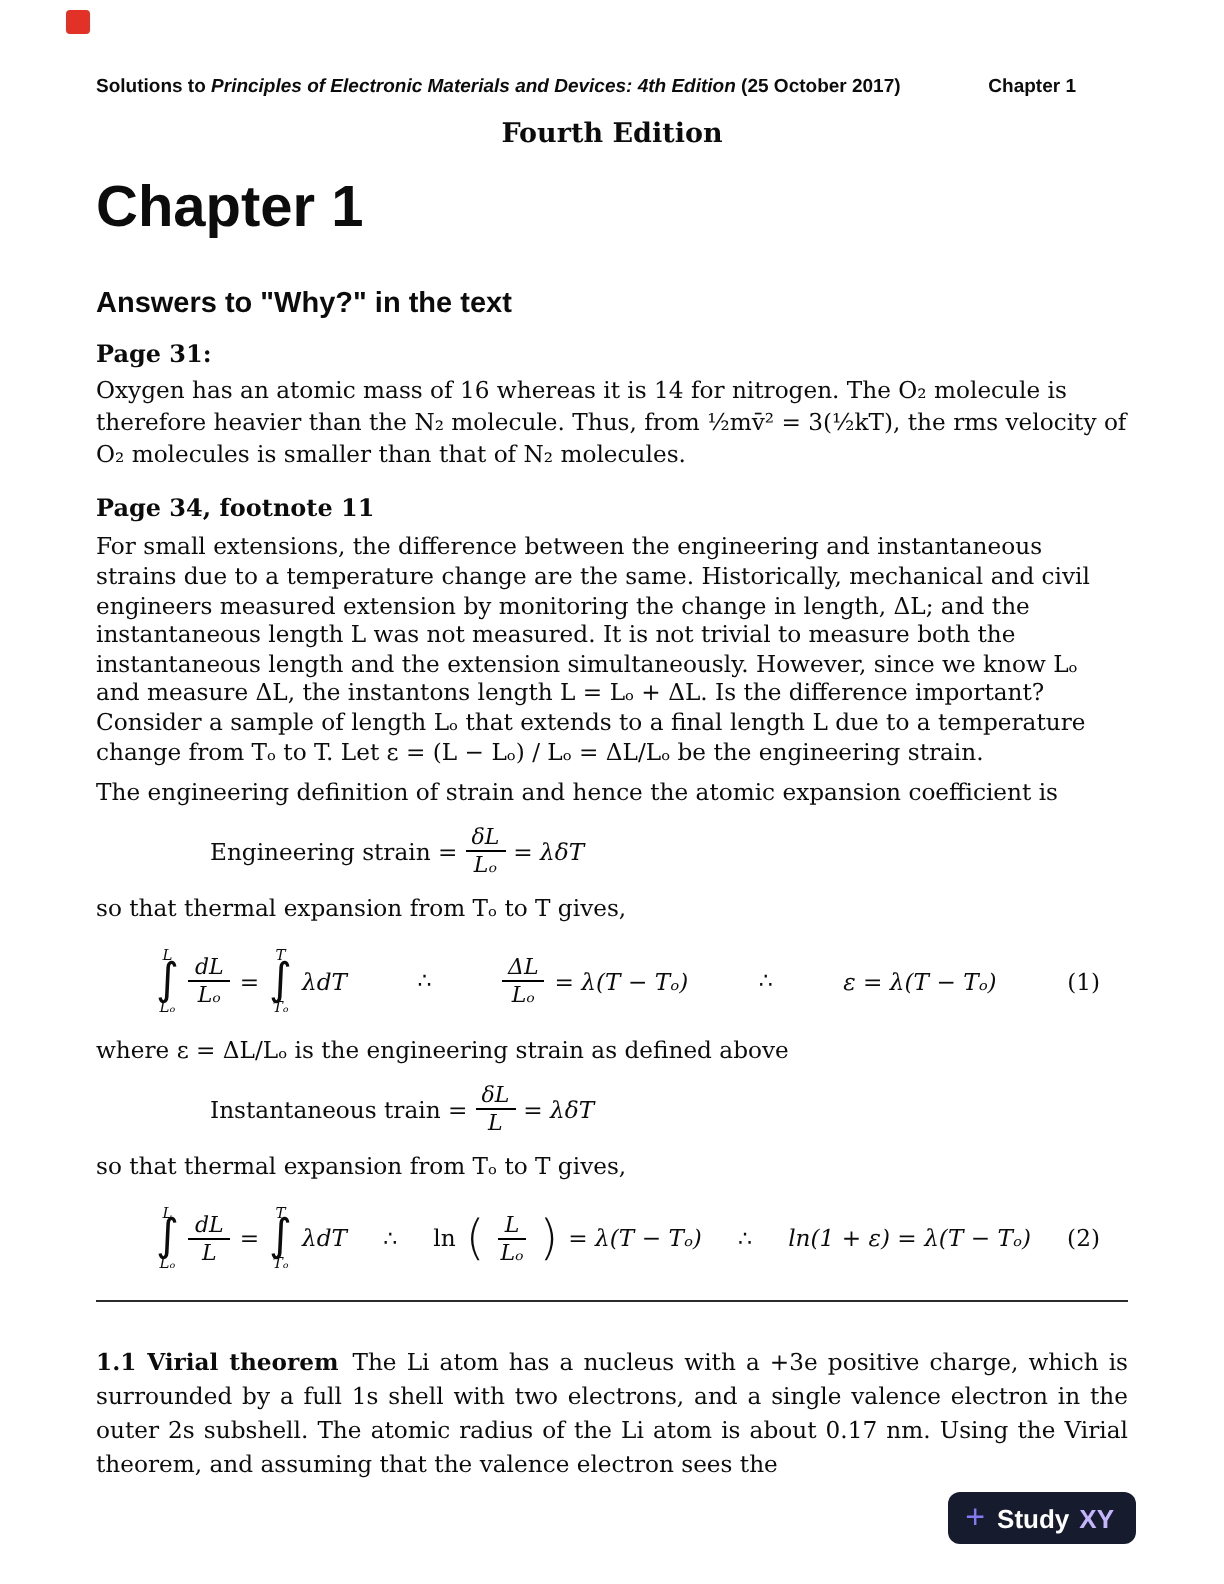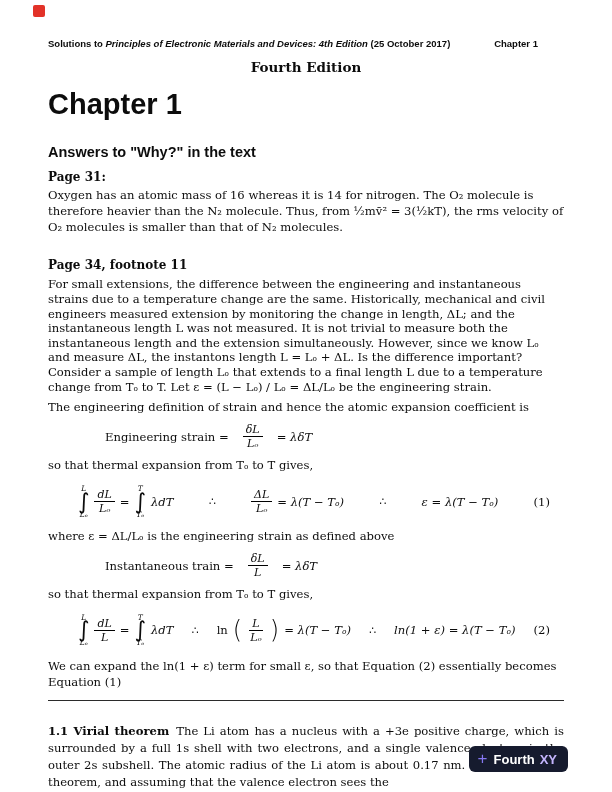--- a/index.html
+++ b/index.html
@@ -41,21 +41,21 @@
   }
   .lbl{margin:7px 0 0 0;font-weight:bold;font-size:12px;line-height:16px;}
   p.body{margin:3px 0 0 0;line-height:15.8px;text-align:left;}
   p.tight{margin:4px 0 0 0;line-height:14.6px;}
   .virial{margin:22px 0 0 0;line-height:17px;text-align:justify;}
   .virial b{margin-right:7px;}
   .rule{border:none;border-top:1.2px solid #2b2b2b;margin:9px 0 0 0;}
 
   
   .eq{display:flex;align-items:center;margin-top:5px;}
-  .indent1{margin-left:57px;gap:14px;min-height:32px;}
+  .indent1{margin-left:57px;gap:4px;min-height:32px;}
   .eq-row{
     margin-left:30px;margin-right:14px;margin-top:6px;
     display:flex;align-items:center;justify-content:space-between;
     min-height:44px;
   }
   .eg{display:flex;align-items:center;gap:5px;}
   .it{font-style:italic;}
   .frac{display:inline-flex;flex-direction:column;align-items:center;line-height:1.2;font-size:11px;}
   .fnum{border-bottom:1px solid #000;padding:0 3px;}
   .fden{padding:0 3px;}
@@ -92,21 +92,21 @@
 
   <div class="edition">Fourth Edition</div>
 
   <h1 class="chapter">Chapter 1</h1>
 
   <h2 class="answers">Answers to "Why?" in the text</h2>
 
   <p class="lbl">Page 31:</p>
   <p class="body">Oxygen has an atomic mass of 16 whereas it is 14 for nitrogen. The O₂ molecule is therefore heavier than the N₂ molecule. Thus, from ½mv̄² = 3(½kT), the rms velocity of O₂ molecules is smaller than that of N₂ molecules.</p>
 
-  <p class="lbl" style="margin-top:22px">Page 34, footnote 11</p>
+  <p class="lbl" style="margin-top:11px">Page 34, footnote 11</p>
   <p class="body tight">For small extensions, the difference between the engineering and instantaneous strains due to a temperature change are the same. Historically, mechanical and civil engineers measured extension by monitoring the change in length, ΔL; and the instantaneous length L was not measured. It is not trivial to measure both the instantaneous length and the extension simultaneously. However, since we know Lₒ and measure ΔL, the instantons length L = Lₒ + ΔL. Is the difference important? Consider a sample of length Lₒ that extends to a final length L due to a temperature change from Tₒ to T. Let ε = (L − Lₒ) / Lₒ = ΔL/Lₒ be the engineering strain.</p>
 
   <p class="body" style="margin-top:6px">The engineering definition of strain and hence the atomic expansion coefficient is</p>
 
   <div class="eq indent1">
     <span>Engineering strain =</span>
     <span class="frac">
         <span class="fnum it">δL</span>
         <span class="fden it">Lₒ</span>
       </span>
@@ -188,25 +188,24 @@
           <span class="fden it">Lₒ</span>
         </span>
       <span class="paren">)</span>
       <span class="it">= λ(T − Tₒ)</span>
     </span>
     <span class="tf">∴</span>
     <span class="it">ln(1 + ε) = λ(T − Tₒ)</span>
     <span class="eqnum">(2)</span>
   </div>
 
-  <p class="body" style="margin-top:7px">We can expand the ln(1 + ε) term for small ε, so that Equation (2) essentially becomes Equation (1)</p>
 
   <hr class="rule">
 
   <p class="virial"><b>1.1 Virial theorem</b><span>The Li atom has a nucleus with a +3e positive charge, which is surrounded by a full 1s shell with two electrons, and a single valence electron in the outer 2s subshell. The atomic radius of the Li atom is about 0.17 nm. Using the Virial theorem, and assuming that the valence electron sees the</span></p>
 
   <div class="badge" style="background: rgb(22, 27, 46);">
     <span class="plus" style="color: rgb(134, 120, 242);">+</span>
-    <span class="study">Fourth</span>
+    <span class="study">Study</span>
     <span class="xy" style="color: #c4b5fd;">XY</span>
   </div>
 
 </div>
 
 </body></html>

